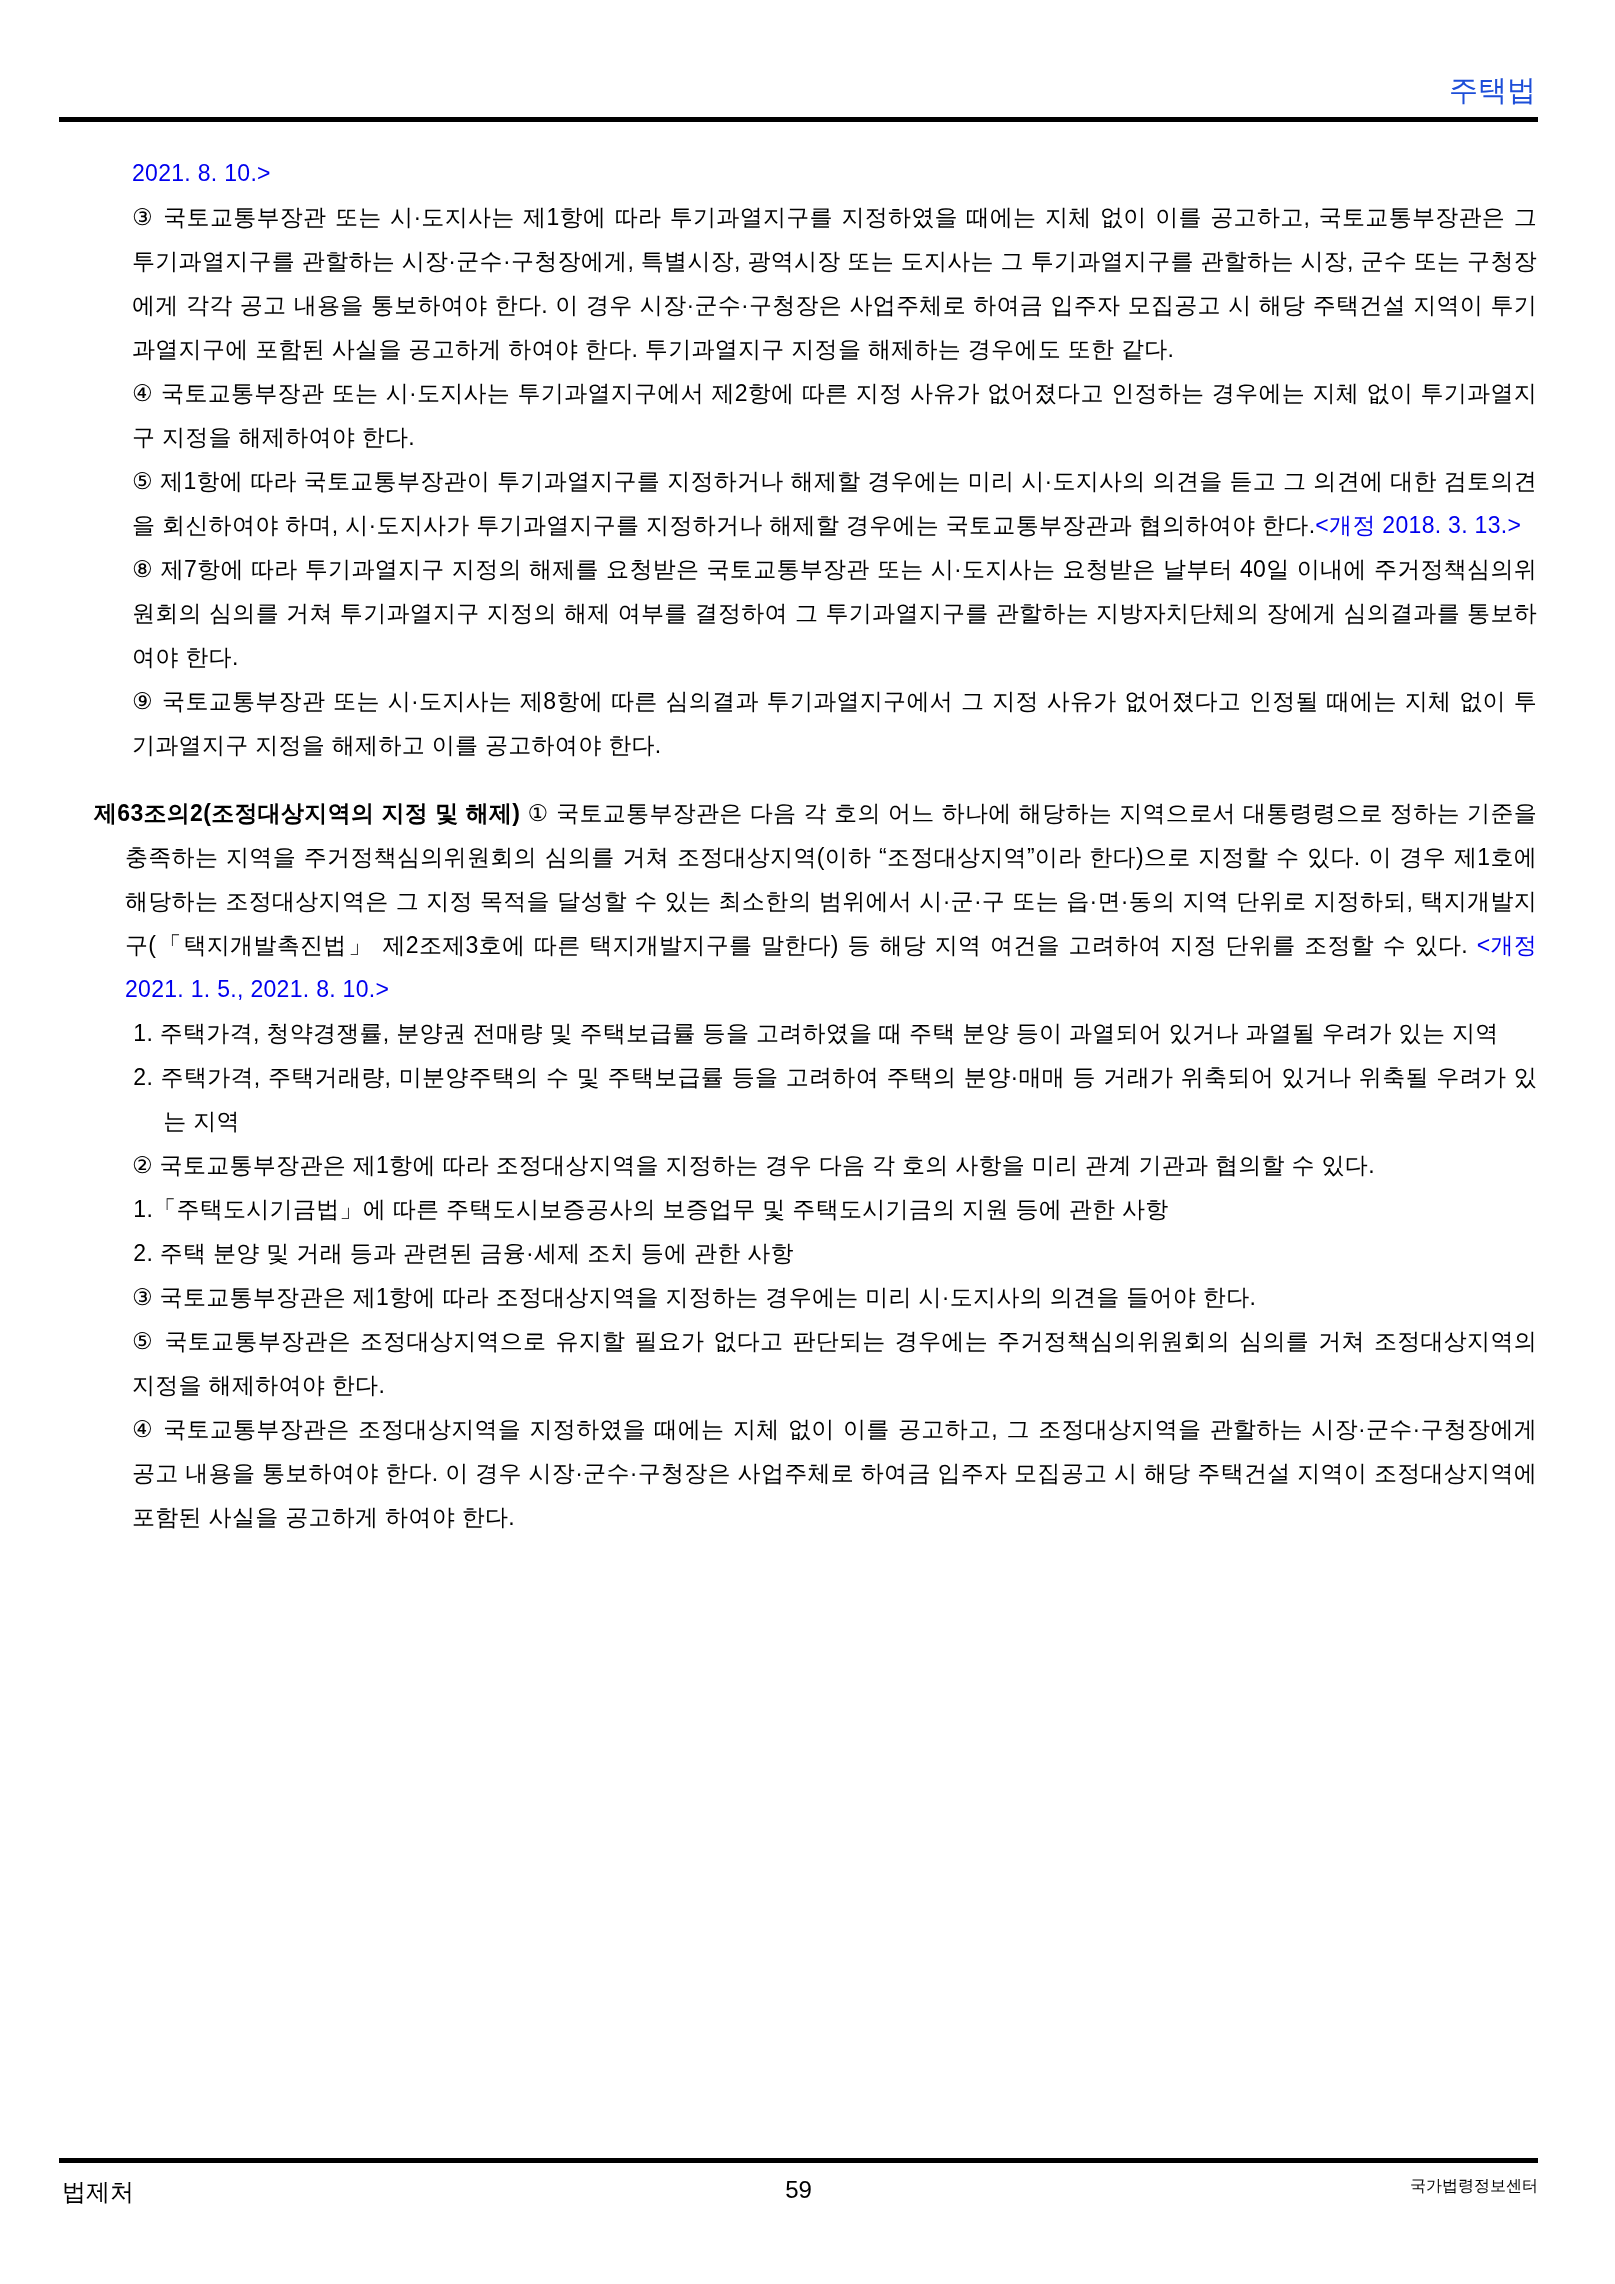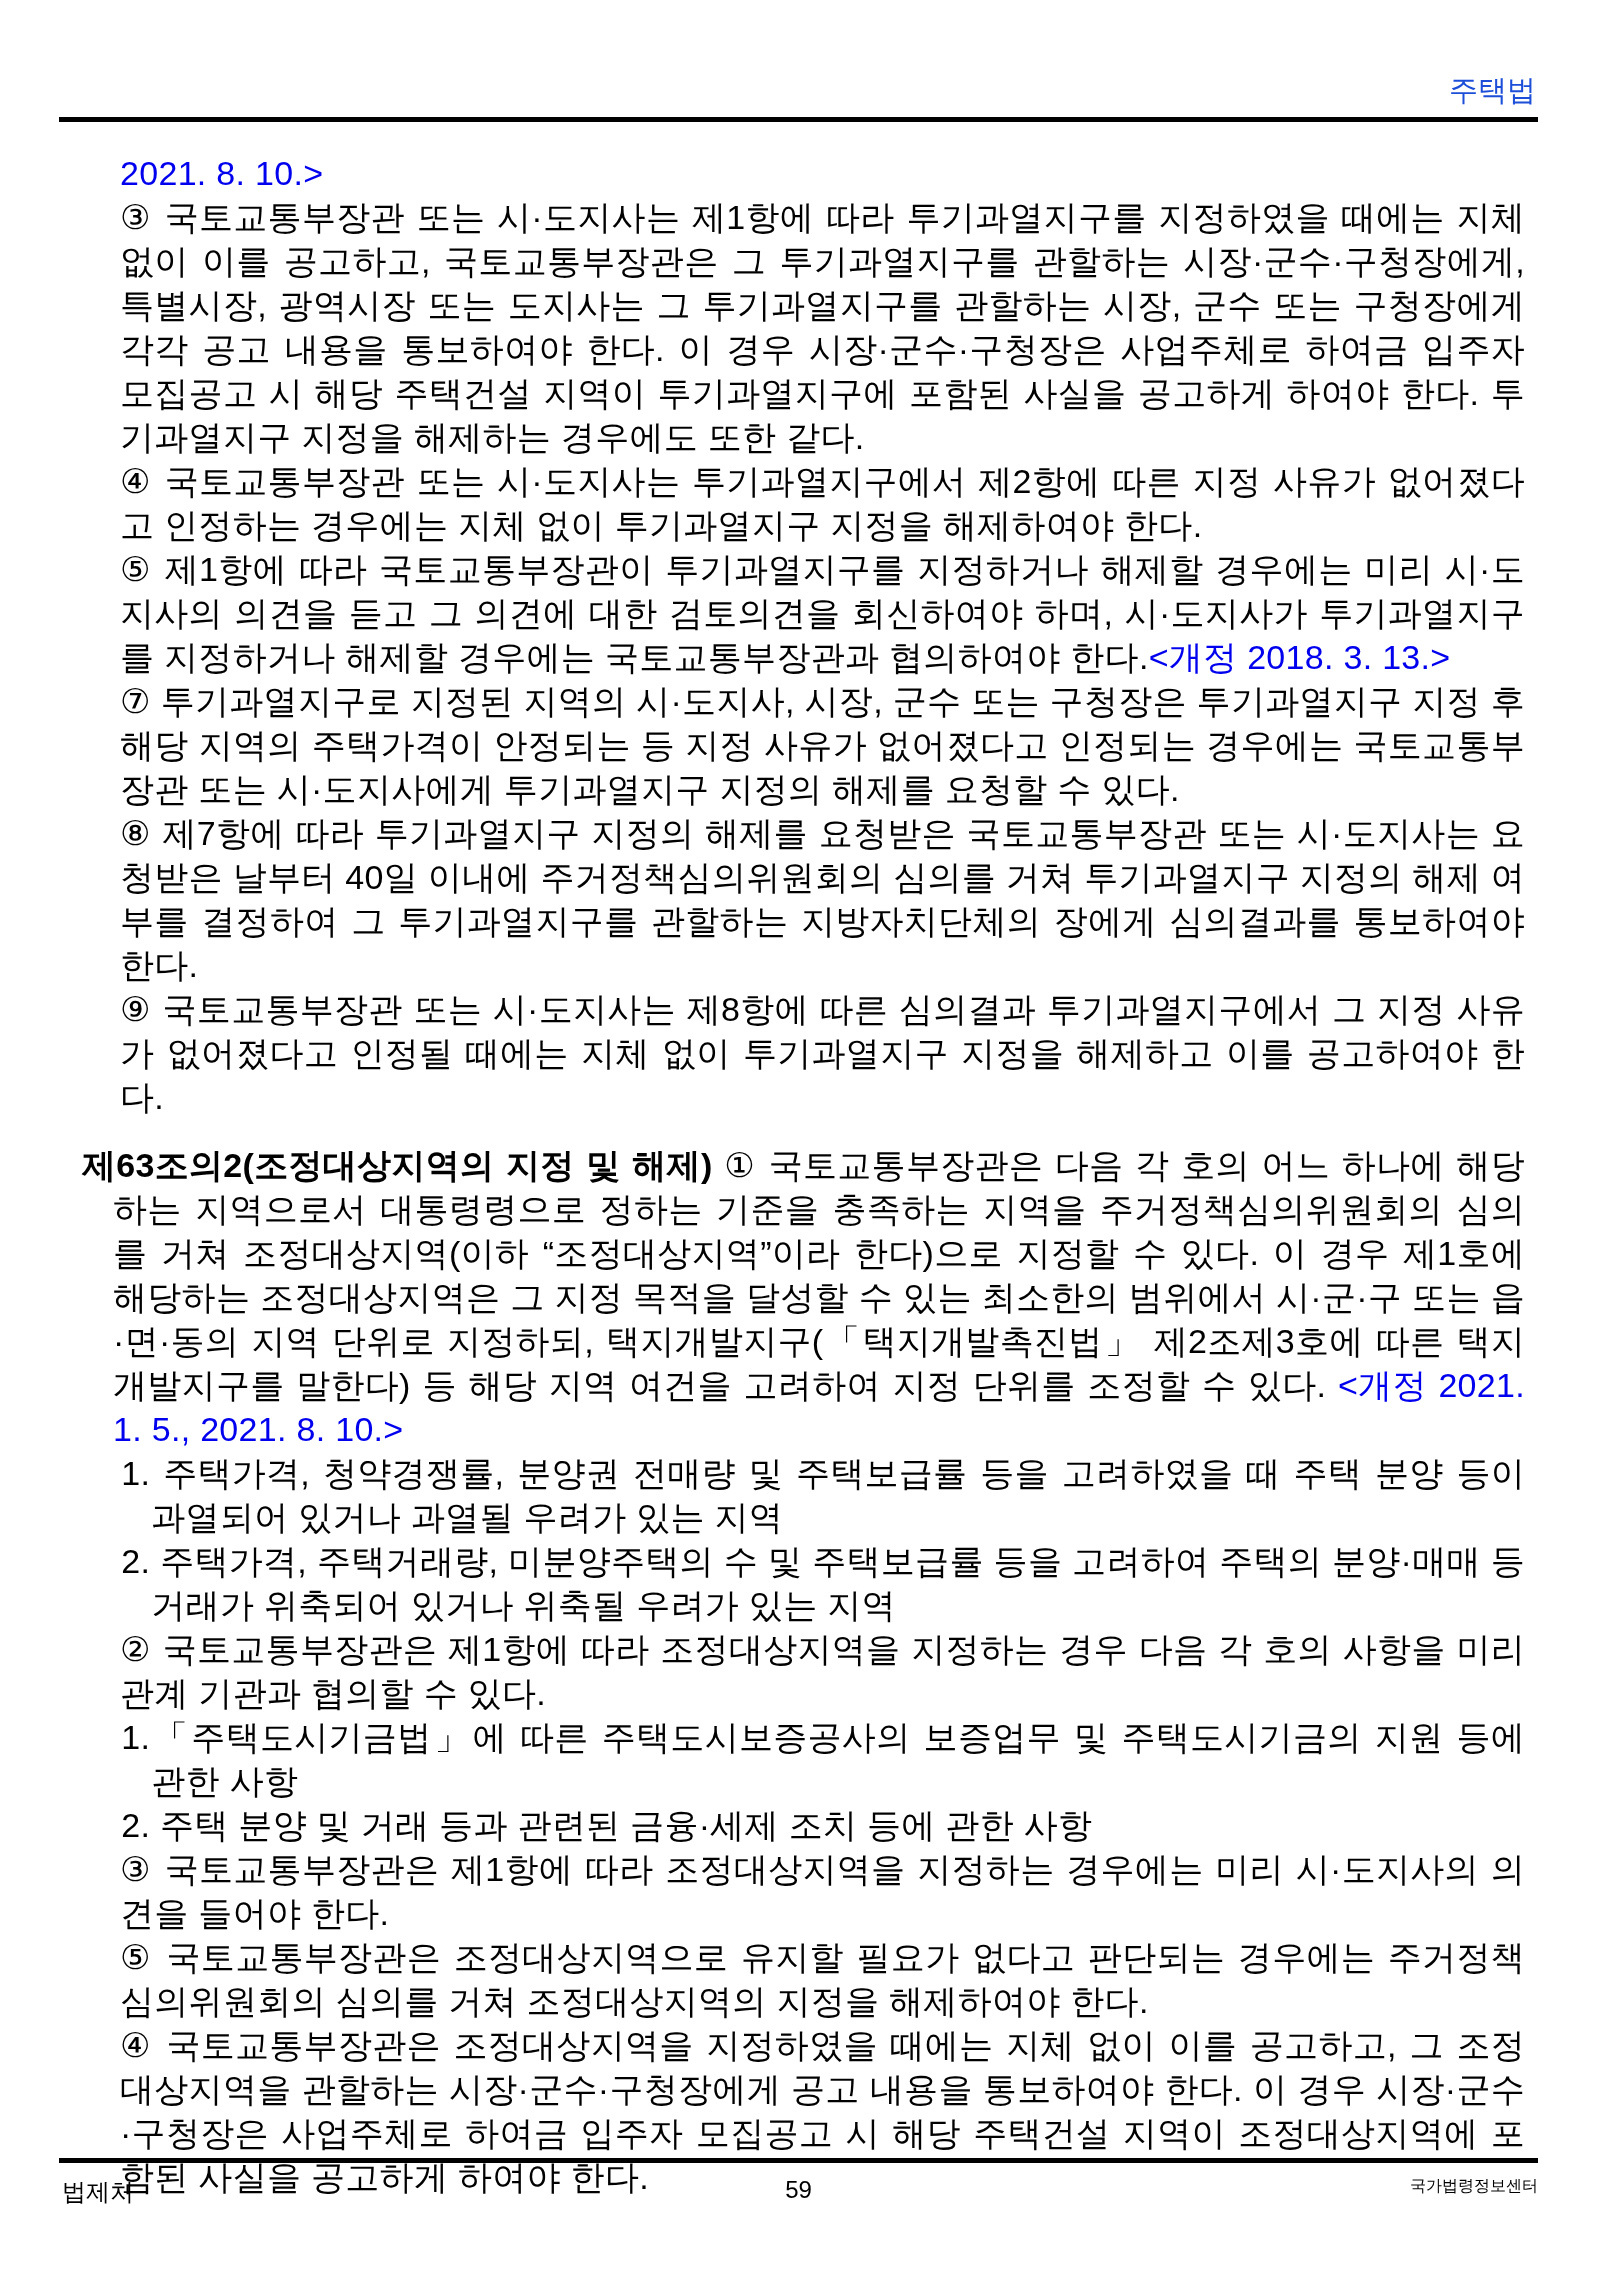--- a/index.html
+++ b/index.html
@@ -19,22 +19,22 @@
   }
   
   .footer-rule{
     position:absolute;top:2158px;left:59px;right:78px;height:4.6px;background:#000;
   }
   .footer-left{position:absolute;top:2176px;left:62px;font-size:24px;}
   .footer-center{position:absolute;top:2176px;left:59px;right:78px;text-align:center;font-size:24px;}
   .footer-right{position:absolute;top:2176px;right:78px;font-size:16px;}
   
   .content{
-    position:absolute;left:120px;top:151px;width:1405px;
-    font-size:34px;line-height:44px;letter-spacing:0.3px;
+    position:absolute;left:132px;top:151px;width:1405px;
+    font-size:23px;line-height:44px;letter-spacing:0.3px;
     text-align:justify;
   }
   .content p{margin:0;padding:0;}
   .blk-amend-cont{color:var(--amend,#0000ee);}
   .blk-article{
     margin-left:-38px !important;
     padding-left:31px !important;
     text-indent:-31px;
     margin-top:23.5px !important;
   }
@@ -53,21 +53,20 @@
 
   <div class="header-title">주택법</div>
 
   <div class="header-rule"></div>
 
   <div class="content">
       <p class="blk-amend-cont"><span class="amend">2021. 8. 10.&gt;</span></p>
       <p class="blk-para"><span>③ 국토교통부장관 또는 시·도지사는 제1항에 따라 투기과열지구를 지정하였을 때에는 지체 없이 이를 공고하고, 국토교통부장관은 그 투기과열지구를 관할하는 시장·군수·구청장에게, 특별시장, 광역시장 또는 도지사는 그 투기과열지구를 관할하는 시장, 군수 또는 구청장에게 각각 공고 내용을 통보하여야 한다. 이 경우 시장·군수·구청장은 사업주체로 하여금 입주자 모집공고 시 해당 주택건설 지역이 투기과열지구에 포함된 사실을 공고하게 하여야 한다. 투기과열지구 지정을 해제하는 경우에도 또한 같다.</span></p>
       <p class="blk-para"><span>④ 국토교통부장관 또는 시·도지사는 투기과열지구에서 제2항에 따른 지정 사유가 없어졌다고 인정하는 경우에는 지체 없이 투기과열지구 지정을 해제하여야 한다.</span></p>
       <p class="blk-para"><span>⑤ 제1항에 따라 국토교통부장관이 투기과열지구를 지정하거나 해제할 경우에는 미리 시·도지사의 의견을 듣고 그 의견에 대한 검토의견을 회신하여야 하며, 시·도지사가 투기과열지구를 지정하거나 해제할 경우에는 국토교통부장관과 협의하여야 한다.</span><span class="amend">&lt;개정 2018. 3. 13.&gt;</span></p>
-      <p class="blk-para"><span>⑦ 투기과열지구로 지정된 지역의 시·도지사, 시장, 군수 또는 구청장은 투기과열지구 지정 후 해당 지역의 주택가격이 안정되는 등 지정 사유가 없어졌다고 인정되는 경우에는 국토교통부장관 또는 시·도지사에게 투기과열지구 지정의 해제를 요청할 수 있다.</span></p>
       <p class="blk-para"><span>⑧ 제7항에 따라 투기과열지구 지정의 해제를 요청받은 국토교통부장관 또는 시·도지사는 요청받은 날부터 40일 이내에 주거정책심의위원회의 심의를 거쳐 투기과열지구 지정의 해제 여부를 결정하여 그 투기과열지구를 관할하는 지방자치단체의 장에게 심의결과를 통보하여야 한다.</span></p>
       <p class="blk-para"><span>⑨ 국토교통부장관 또는 시·도지사는 제8항에 따른 심의결과 투기과열지구에서 그 지정 사유가 없어졌다고 인정될 때에는 지체 없이 투기과열지구 지정을 해제하고 이를 공고하여야 한다.</span></p>
       <p class="blk-article"><span class="bold">제63조의2(조정대상지역의 지정 및 해제)</span><span> ① 국토교통부장관은 다음 각 호의 어느 하나에 해당하는 지역으로서 대통령령으로 정하는 기준을 충족하는 지역을 주거정책심의위원회의 심의를 거쳐 조정대상지역(이하 “조정대상지역”이라 한다)으로 지정할 수 있다. 이 경우 제1호에 해당하는 조정대상지역은 그 지정 목적을 달성할 수 있는 최소한의 범위에서 시·군·구 또는 읍·면·동의 지역 단위로 지정하되, 택지개발지구(「택지개발촉진법」 제2조제3호에 따른 택지개발지구를 말한다) 등 해당 지역 여건을 고려하여 지정 단위를 조정할 수 있다. </span><span class="amend">&lt;개정 2021. 1. 5., 2021. 8. 10.&gt;</span></p>
       <p class="blk-item"><span>1. 주택가격, 청약경쟁률, 분양권 전매량 및 주택보급률 등을 고려하였을 때 주택 분양 등이 과열되어 있거나 과열될 우려가 있는 지역</span></p>
       <p class="blk-item"><span>2. 주택가격, 주택거래량, 미분양주택의 수 및 주택보급률 등을 고려하여 주택의 분양·매매 등 거래가 위축되어 있거나 위축될 우려가 있는 지역</span></p>
       <p class="blk-para"><span>② 국토교통부장관은 제1항에 따라 조정대상지역을 지정하는 경우 다음 각 호의 사항을 미리 관계 기관과 협의할 수 있다.</span></p>
       <p class="blk-item"><span>1.「주택도시기금법」에 따른 주택도시보증공사의 보증업무 및 주택도시기금의 지원 등에 관한 사항</span></p>
       <p class="blk-item"><span>2. 주택 분양 및 거래 등과 관련된 금융·세제 조치 등에 관한 사항</span></p>
       <p class="blk-para"><span>③ 국토교통부장관은 제1항에 따라 조정대상지역을 지정하는 경우에는 미리 시·도지사의 의견을 들어야 한다.</span></p>
       <p class="blk-para"><span>⑤ 국토교통부장관은 조정대상지역으로 유지할 필요가 없다고 판단되는 경우에는 주거정책심의위원회의 심의를 거쳐 조정대상지역의 지정을 해제하여야 한다.</span></p>

